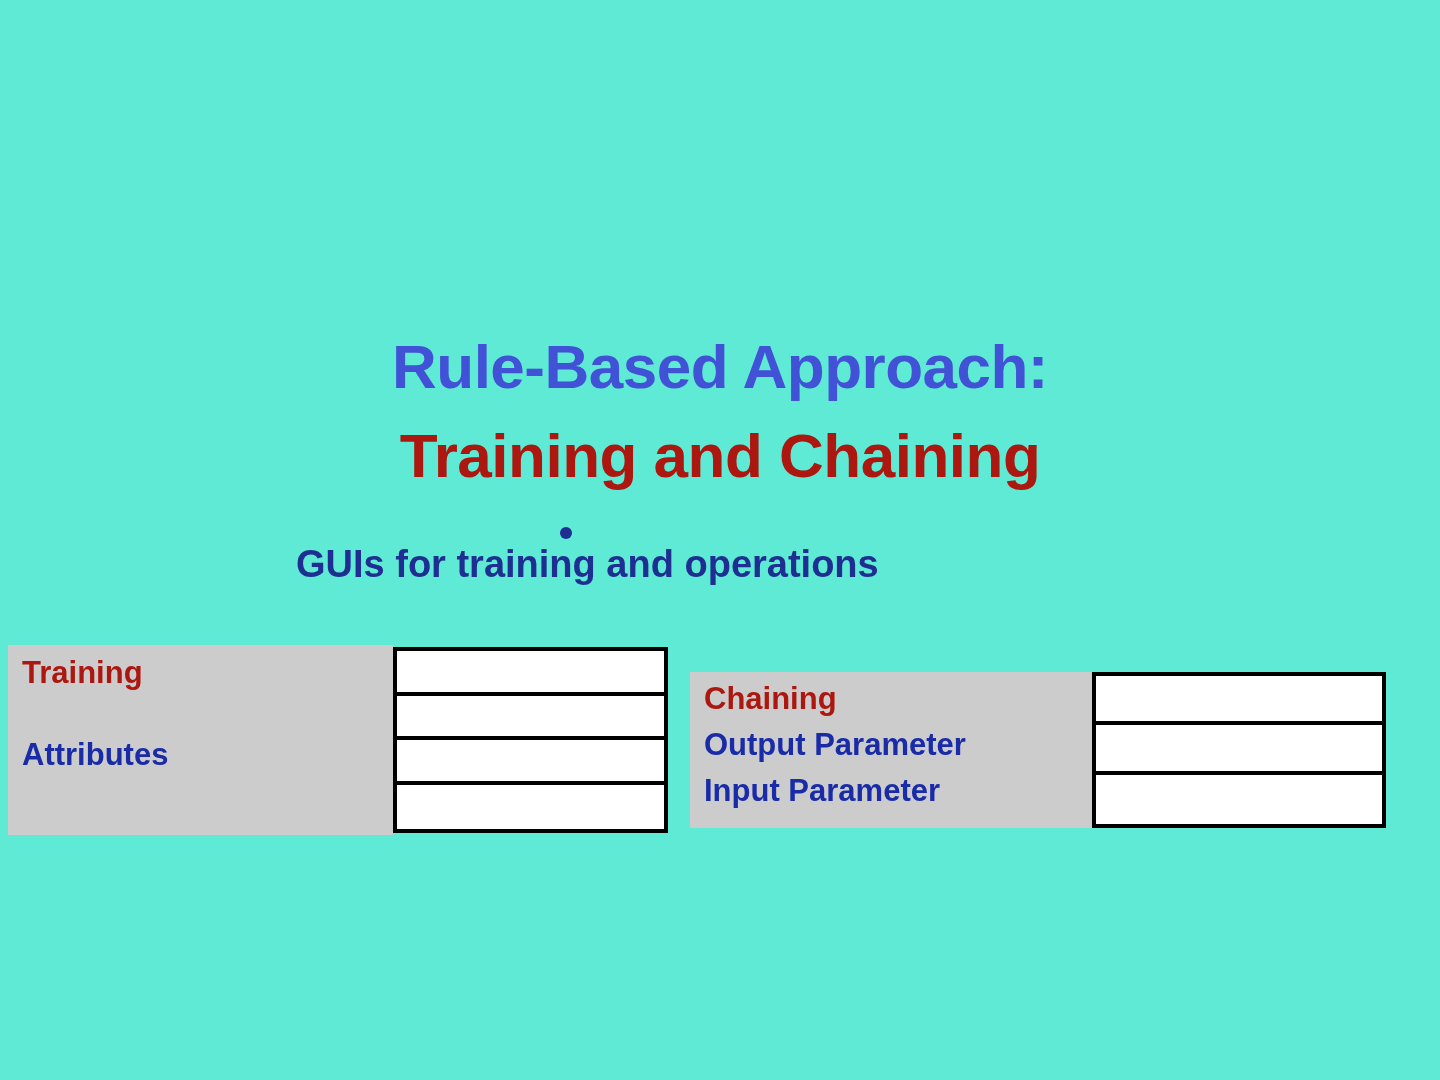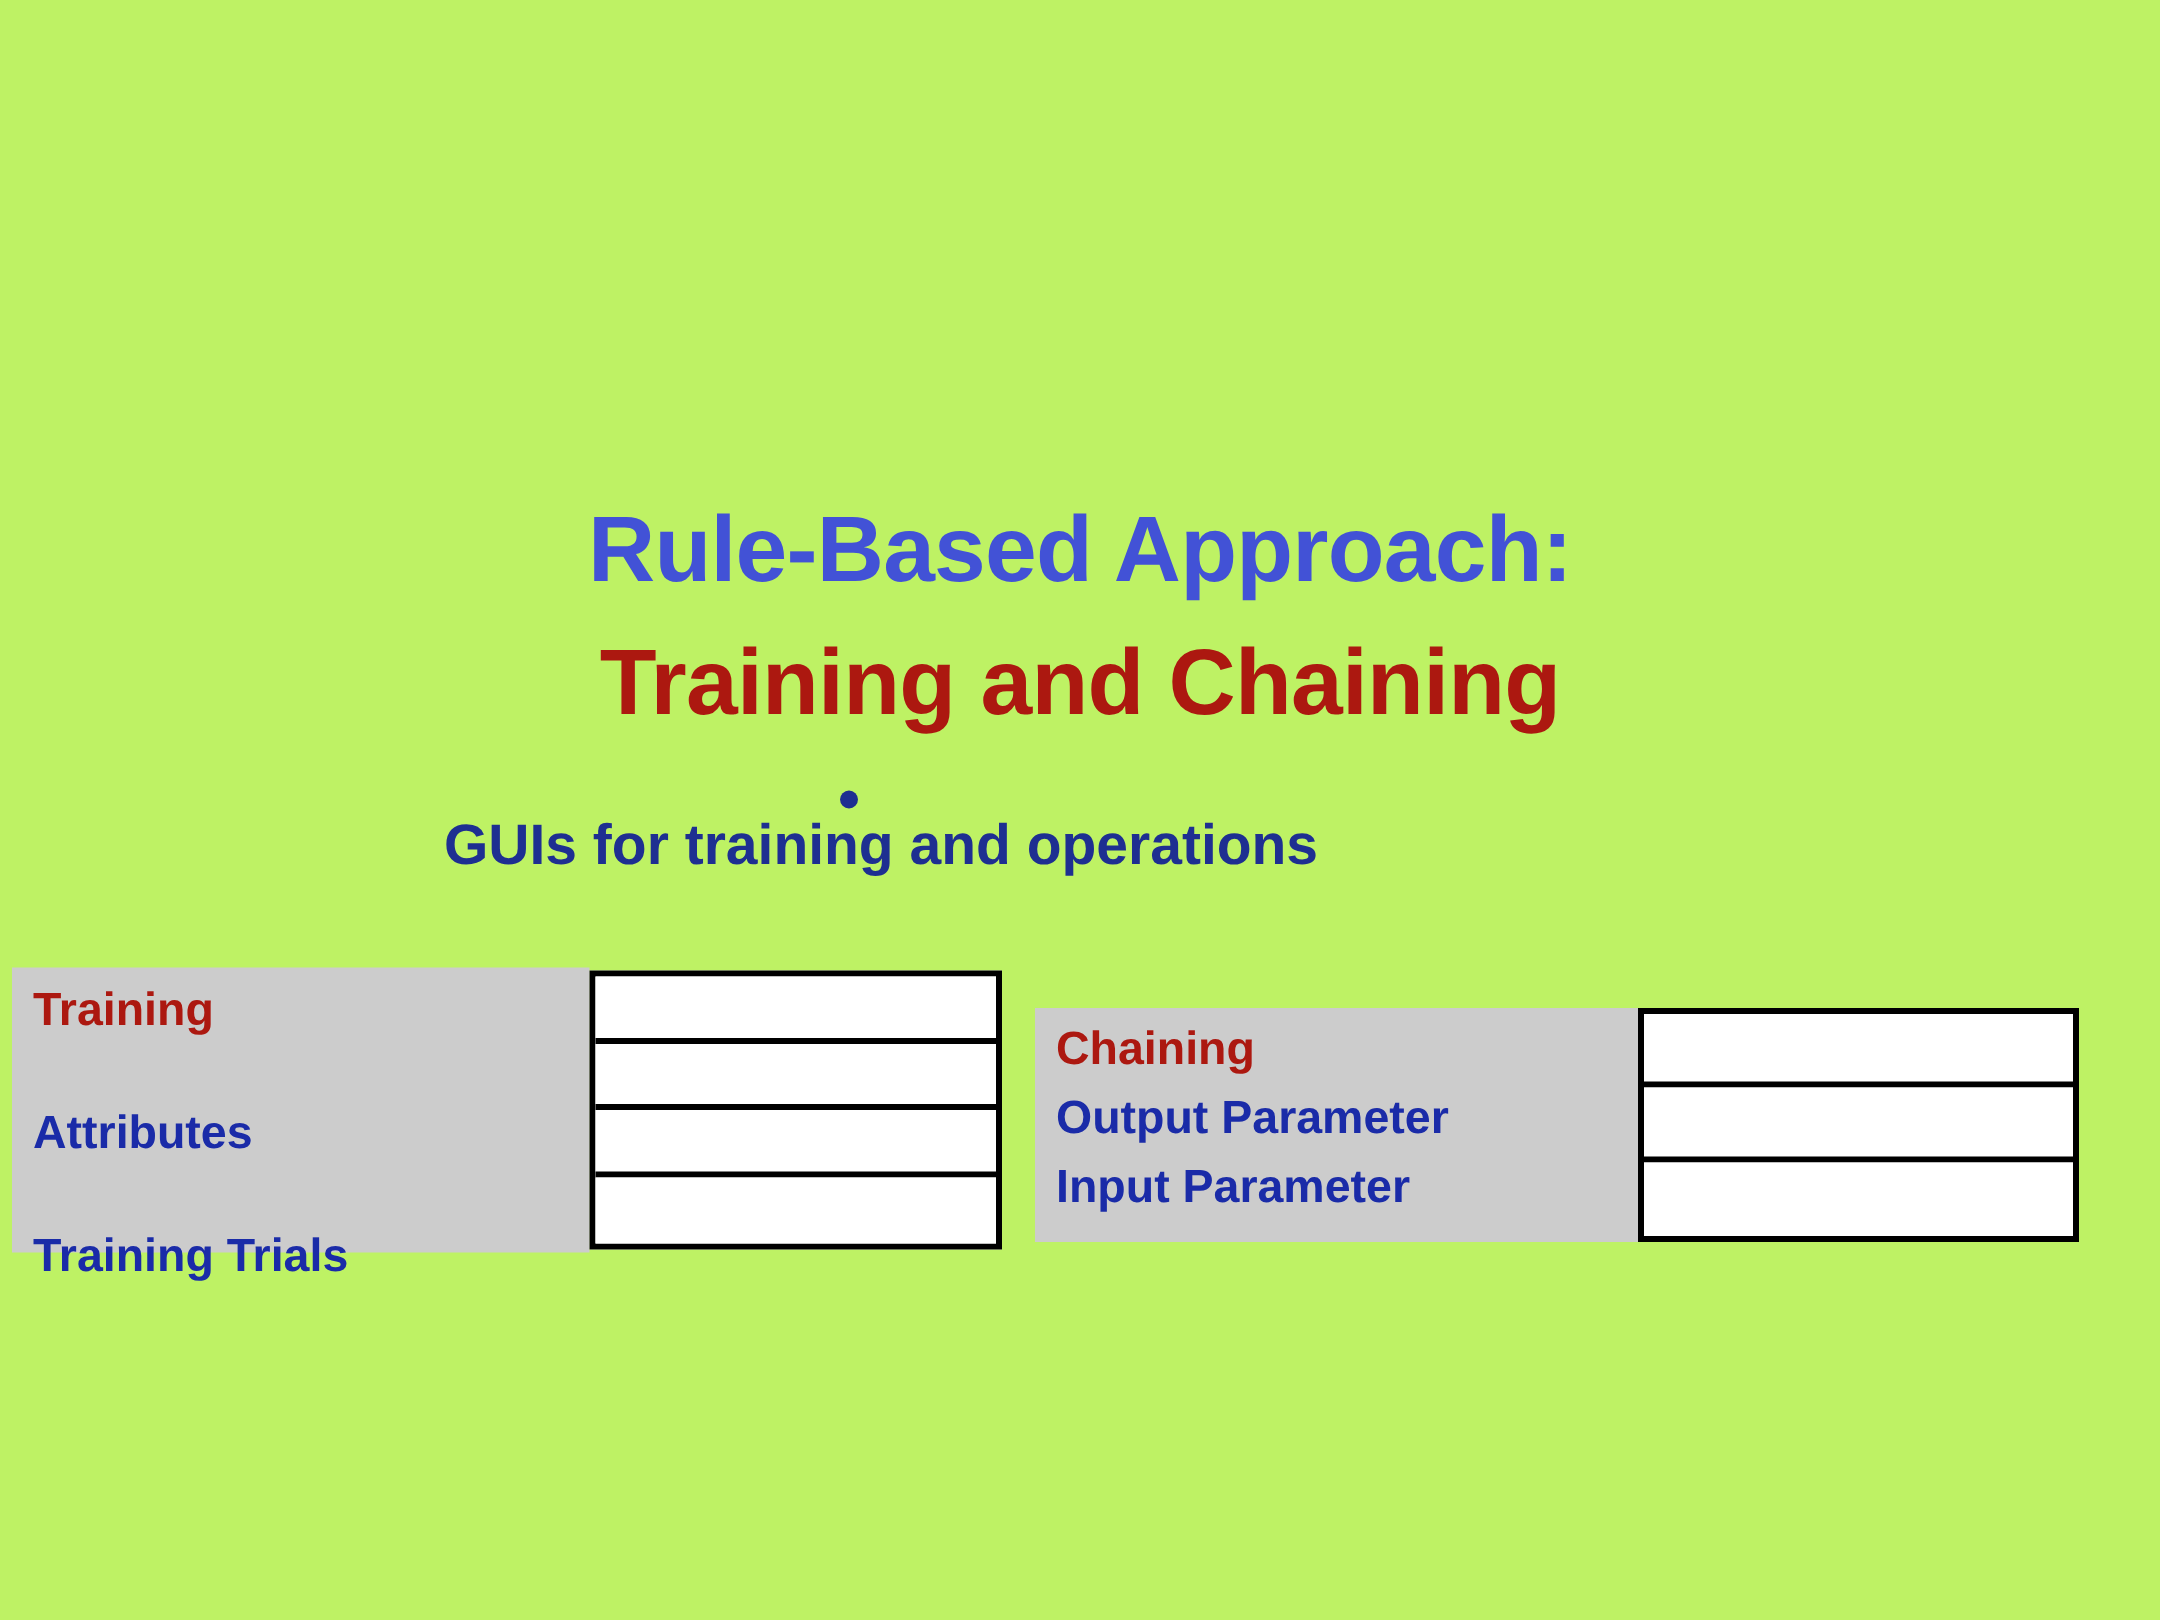--- a/index.html
+++ b/index.html
@@ -13,21 +13,21 @@
     font-family: "Liberation Sans", sans-serif;
     overflow: hidden;
     position: relative;
   }
 
   .slide {
     position: absolute;
     inset: 0;
     width: 1440px;
     height: 1080px;
-    background: #bef264;
+    background: #5eead4;
   }
 
   
   .title-block {
     position: absolute;
     left: 0;
     top: 322px;
     width: 1440px;
     text-align: center;
   }
@@ -156,21 +156,20 @@
   <div class="bullet-row">
     <span class="bullet-dot"></span>
     <span class="bullet-text">GUIs for training and operations</span>
   </div>
 
   <div class="panel" id="panel-training">
 
     <div class="panel-labels">
       <div class="panel-label heading">Training</div>
       <div class="panel-label">Attributes</div>
-      <div class="panel-label">Training Trials</div>
     </div>
 
     <div class="panel-fields">
       <div class="panel-field"></div>
       <div class="panel-field"></div>
       <div class="panel-field"></div>
       <div class="panel-field"></div>
     </div>
 
   </div>

